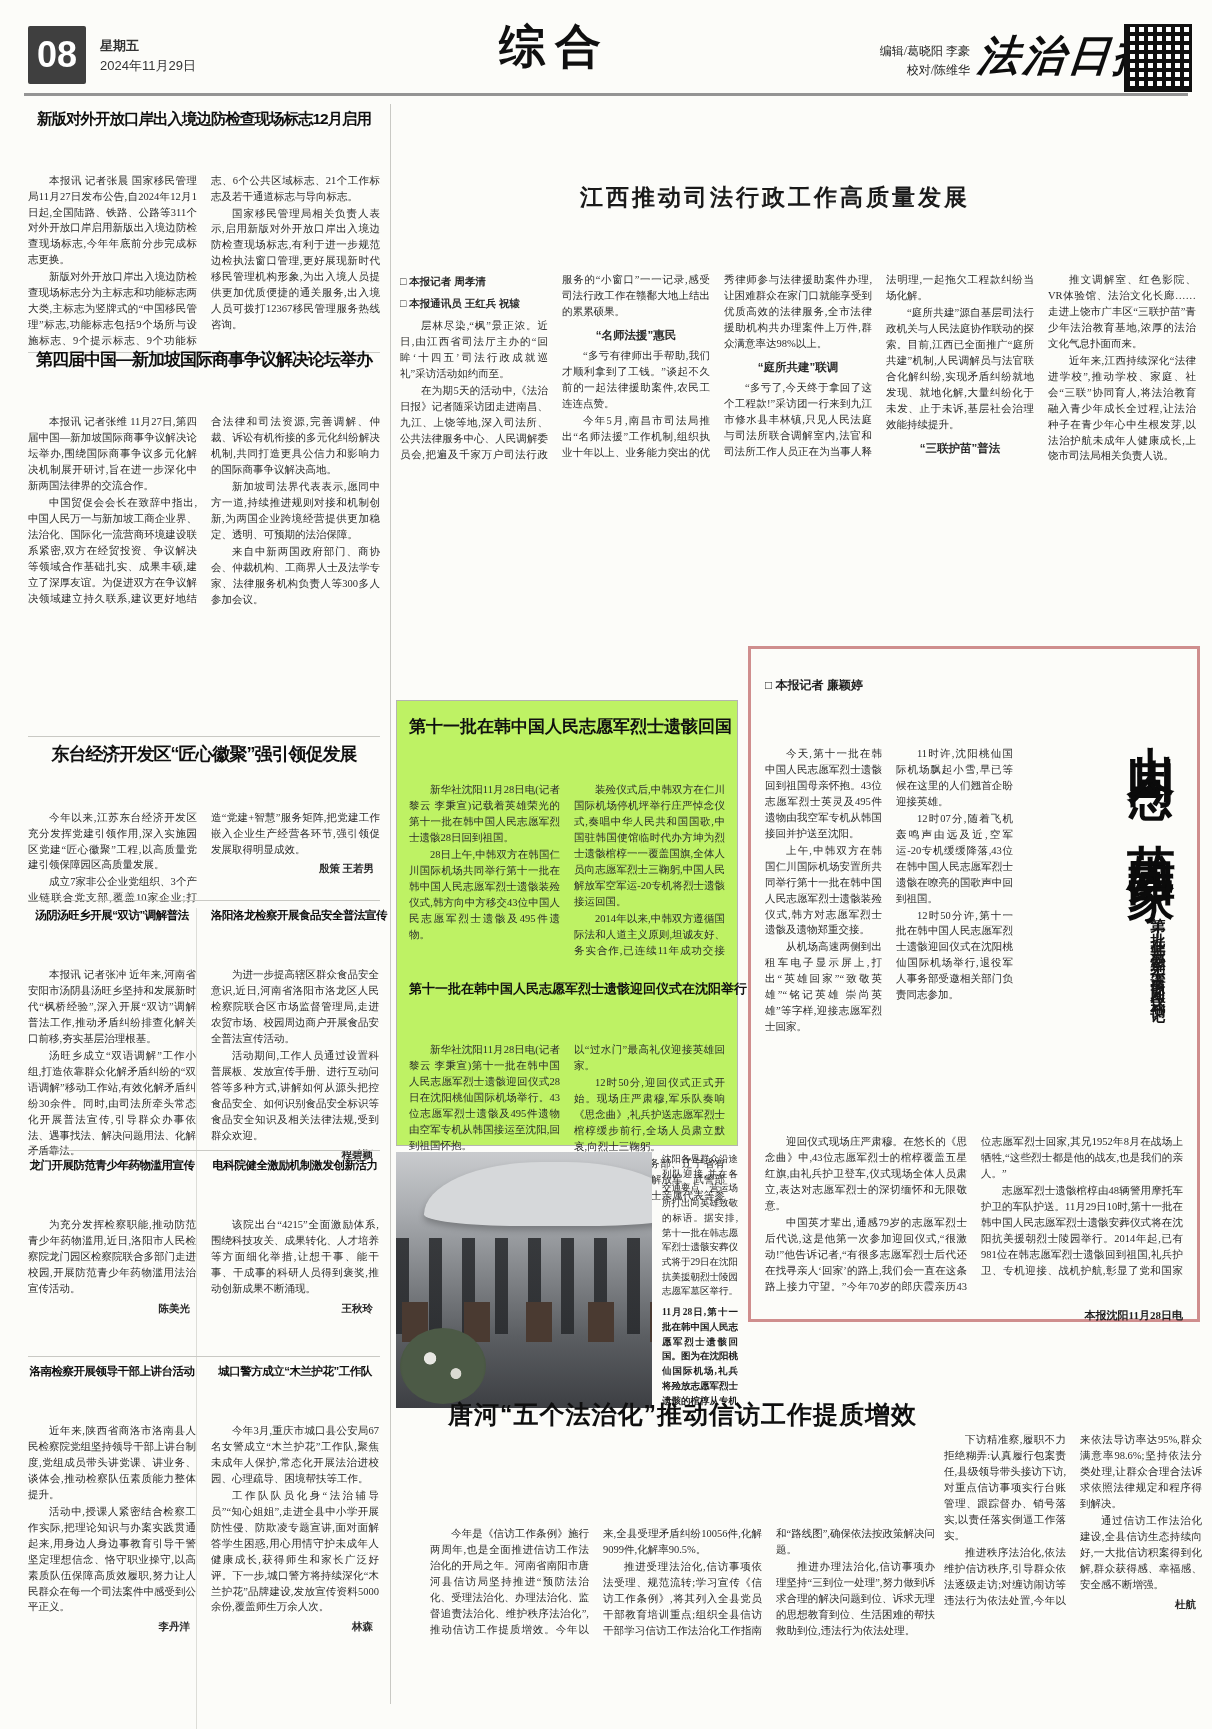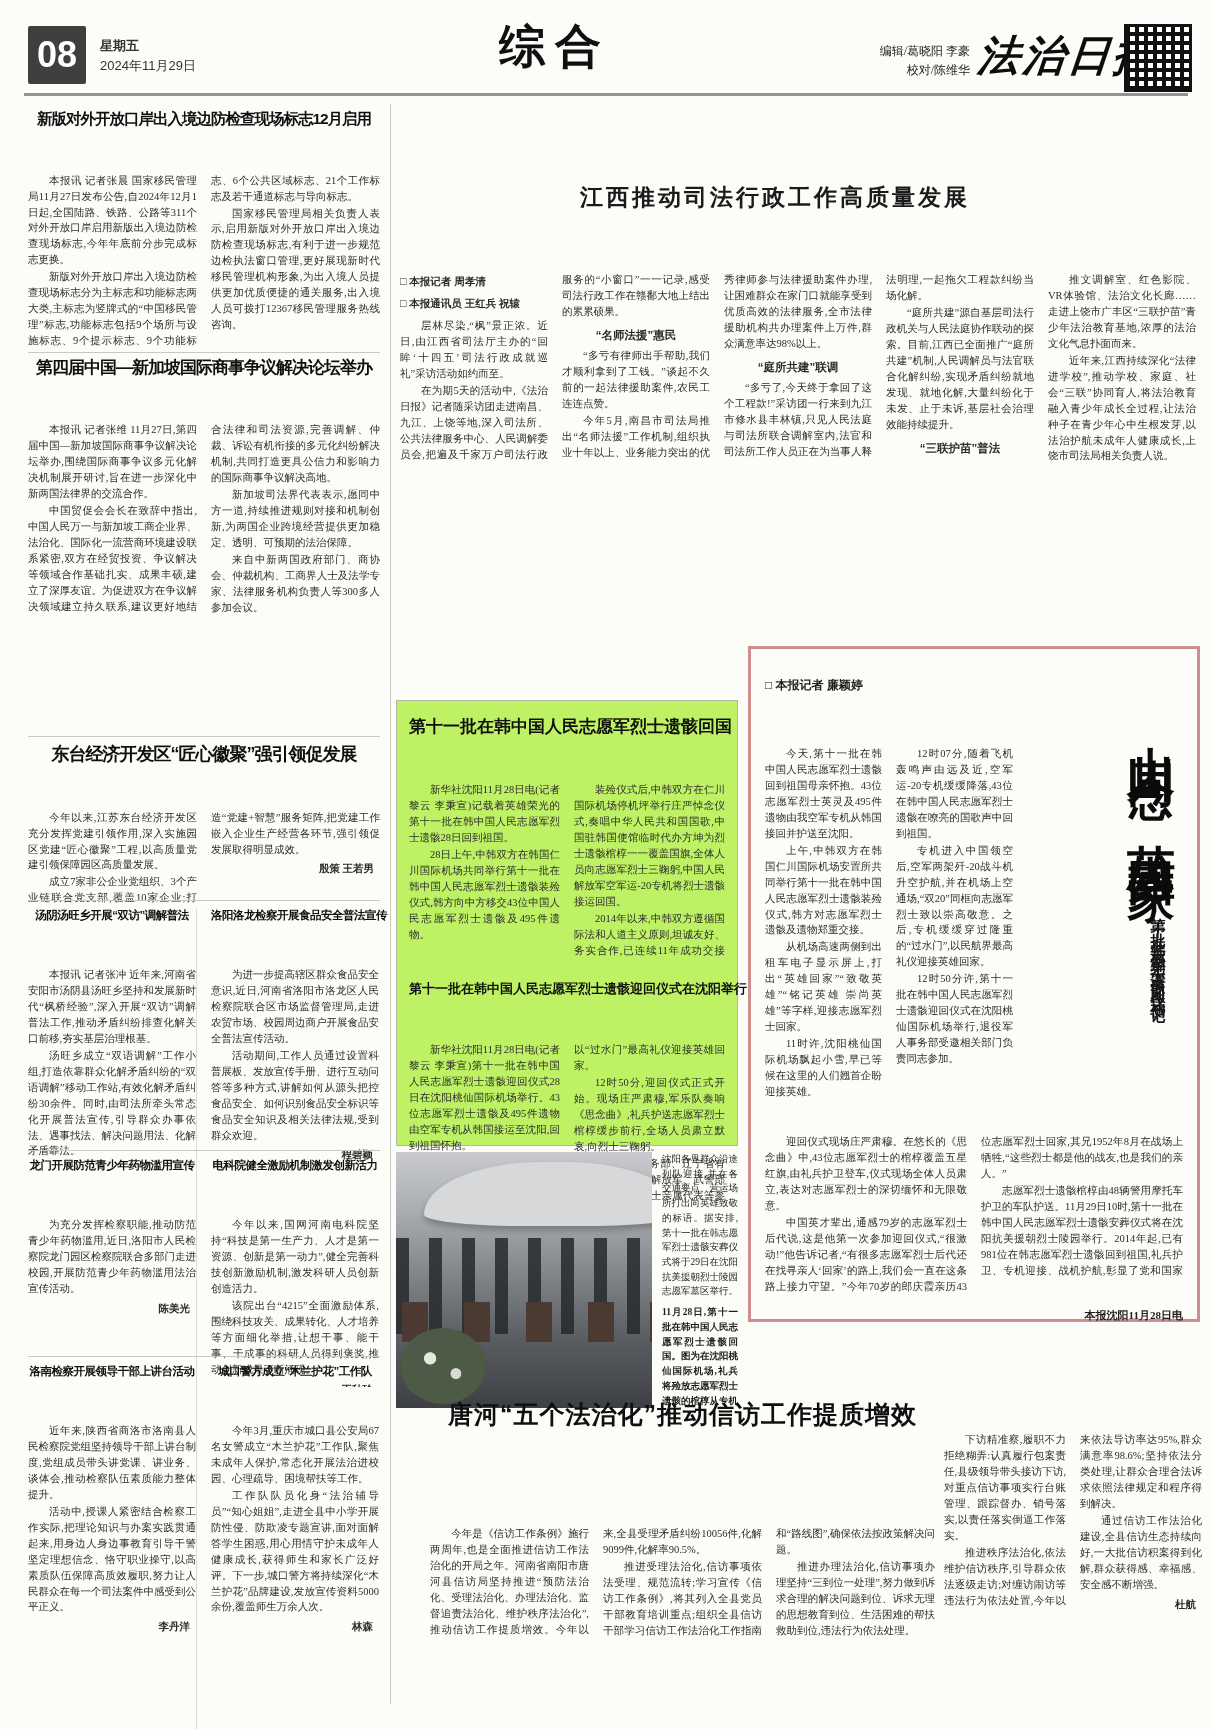--- a/index.html
+++ b/index.html
@@ -120,21 +120,21 @@
   <div class="abs" style="left:28px;top:110px;width:352px;">
     <h2 class="art-title t-left-big" style="font-size:15.5px;">新版对外开放口岸出入境边防检查现场标志12月启用</h2>
     <div class="body-text cols2" style="height:206px;">
         <p>本报讯 记者张晨 国家移民管理局11月27日发布公告,自2024年12月1日起,全国陆路、铁路、公路等311个对外开放口岸启用新版出入境边防检查现场标志,今年年底前分步完成标志更换。</p>
         <p>新版对外开放口岸出入境边防检查现场标志分为主标志和功能标志两大类,主标志为竖牌式的“中国移民管理”标志,功能标志包括9个场所与设施标志、9个提示标志、9个功能标志、6个公共区域标志、21个工作标志及若干通道标志与导向标志。</p>
         <p>国家移民管理局相关负责人表示,启用新版对外开放口岸出入境边防检查现场标志,有利于进一步规范边检执法窗口管理,更好展现新时代移民管理机构形象,为出入境人员提供更加优质便捷的通关服务,出入境人员可拨打12367移民管理服务热线咨询。</p>
       </div>
   </div>
   <div class="abs hline" style="left:28px;top:352px;width:352px;"></div>
 
-  <div class="abs" style="left:28px;top:358px;width:352px;">
+  <div class="abs" style="left:28px;top:350px;width:352px;">
     <h2 class="art-title t-left-big" style="font-size:17px;">第四届中国—新加坡国际商事争议解决论坛举办</h2>
     <div class="body-text cols2" style="height:334px;">
         <p>本报讯 记者张维 11月27日,第四届中国—新加坡国际商事争议解决论坛举办,围绕国际商事争议多元化解决机制展开研讨,旨在进一步深化中新两国法律界的交流合作。</p>
         <p>中国贸促会会长在致辞中指出,中国人民万一与新加坡工商企业界、法治化、国际化一流营商环境建设联系紧密,双方在经贸投资、争议解决等领域合作基础扎实、成果丰硕,建立了深厚友谊。为促进双方在争议解决领域建立持久联系,建议更好地结合法律和司法资源,完善调解、仲裁、诉讼有机衔接的多元化纠纷解决机制,共同打造更具公信力和影响力的国际商事争议解决高地。</p>
         <p>新加坡司法界代表表示,愿同中方一道,持续推进规则对接和机制创新,为两国企业跨境经营提供更加稳定、透明、可预期的法治保障。</p>
         <p>来自中新两国政府部门、商协会、仲裁机构、工商界人士及法学专家、法律服务机构负责人等300多人参加会议。</p>
       </div>
   </div>
   <div class="abs hline" style="left:28px;top:736px;width:352px;"></div>
 
@@ -171,21 +171,20 @@
     <div class="cell">
       <h3 class="art-title t-cell">龙门开展防范青少年药物滥用宣传</h3>
       <div class="body-text" style="height:170px;">
           <p>为充分发挥检察职能,推动防范青少年药物滥用,近日,洛阳市人民检察院龙门园区检察院联合多部门走进校园,开展防范青少年药物滥用法治宣传活动。</p>
           <p class="sig">陈美光</p>
         </div>
     </div>
     <div class="cell">
       <h3 class="art-title t-cell">电科院健全激励机制激发创新活力</h3>
       <div class="body-text" style="height:170px;">
-          <p>今年以来,国网河南电科院坚持“科技是第一生产力、人才是第一资源、创新是第一动力”,健全完善科技创新激励机制,激发科研人员创新创造活力。</p>
           <p>该院出台“4215”全面激励体系,围绕科技攻关、成果转化、人才培养等方面细化举措,让想干事、能干事、干成事的科研人员得到褒奖,推动创新成果不断涌现。</p>
           <p class="sig">王秋玲</p>
         </div>
     </div>
   </div>
   <div class="abs hline" style="left:28px;top:1356px;width:352px;"></div>
 
   <div class="abs cellrow" style="left:28px;top:1364px;width:352px;">
     <div class="cell">
       <h3 class="art-title t-cell">洛南检察开展领导干部上讲台活动</h3>
@@ -253,21 +252,20 @@
 
   <div class="abs feature">
     <div class="byline">□ 本报记者 廉颖婷</div>
     <div class="feat-upper">
       <div class="utext body-text cols2" style="height:428px;">
           <p>今天,第十一批在韩中国人民志愿军烈士遗骸回到祖国母亲怀抱。43位志愿军烈士英灵及495件遗物由我空军专机从韩国接回并护送至沈阳。</p>
           <p>上午,中韩双方在韩国仁川国际机场安置所共同举行第十一批在韩中国人民志愿军烈士遗骸装殓仪式,韩方对志愿军烈士遗骸及遗物郑重交接。</p>
           <p>从机场高速两侧到出租车电子显示屏上,打出“英雄回家”“致敬英雄”“铭记英雄 崇尚英雄”等字样,迎接志愿军烈士回家。</p>
           <p>11时许,沈阳桃仙国际机场飘起小雪,早已等候在这里的人们翘首企盼迎接英雄。</p>
           <p>12时07分,随着飞机轰鸣声由远及近,空军运-20专机缓缓降落,43位在韩中国人民志愿军烈士遗骸在嘹亮的国歌声中回到祖国。</p>
-          <p>专机进入中国领空后,空军两架歼-20战斗机升空护航,并在机场上空通场,“双20”同框向志愿军烈士致以崇高敬意。之后,专机缓缓穿过隆重的“过水门”,以民航界最高礼仪迎接英雄回家。</p>
           <p>12时50分许,第十一批在韩中国人民志愿军烈士遗骸迎回仪式在沈阳桃仙国际机场举行,退役军人事务部受邀相关部门负责同志参加。</p>
         </div>
       <div class="vtitle">
         <span class="vt-main">山川同念 英雄回家</span>
         <span class="vt-sub">第十一批在韩志愿军烈士遗骸迎回仪式侧记</span>
       </div>
     </div>
     <div class="feat-lower body-text cols2">
         <p>迎回仪式现场庄严肃穆。在悠长的《思念曲》中,43位志愿军烈士的棺椁覆盖五星红旗,由礼兵护卫登车,仪式现场全体人员肃立,表达对志愿军烈士的深切缅怀和无限敬意。</p>
         <p>中国英才辈出,通感79岁的志愿军烈士后代说,这是他第一次参加迎回仪式,“很激动!”他告诉记者,“有很多志愿军烈士后代还在找寻亲人‘回家’的路上,我们会一直在这条路上接力守望。”今年70岁的郎庆霞亲历43位志愿军烈士回家,其兄1952年8月在战场上牺牲,“这些烈士都是他的战友,也是我们的亲人。”</p>

